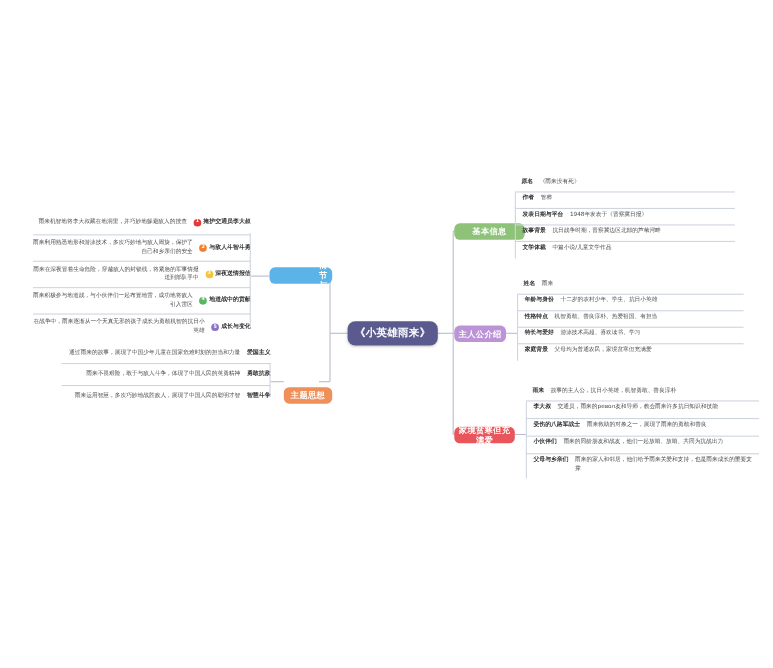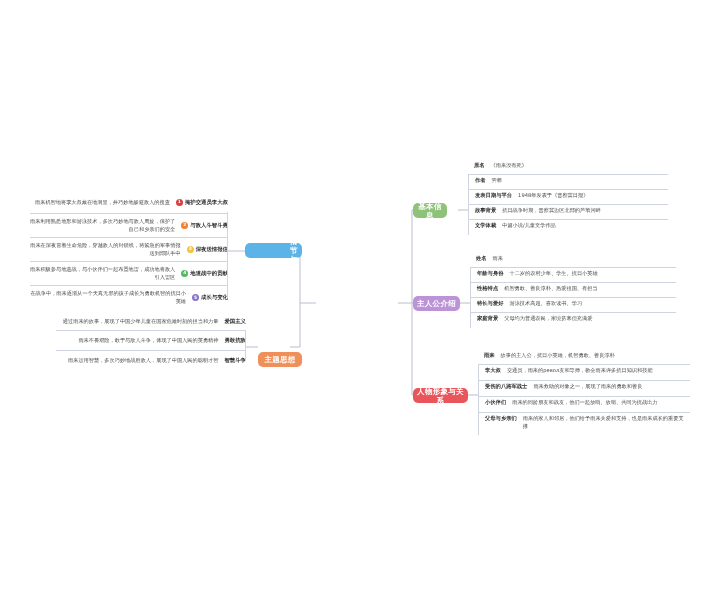--- a/index.html
+++ b/index.html
@@ -121,20 +121,21 @@
       <path d="M412,303 L420,303"></path>
 
       <path d="M458,210 L468,210"></path>
 
       <path d="M460,303 L470,303"></path>
 
       <path d="M468,395 L478,395"></path>
     </g>
   </svg>
 
+  <div class="node root" style="left:316px;top:292px;width:82px;height:22px;">《小英雄雨来》</div>
 
   <div class="node n-blue" style="left:245px;top:243px;width:57px;height:15px;padding-left:45px;">主要情节与事件</div>
 
   <div class="leafgroup" style="left:30px;top:194px;width:198px;">
     <div class="leafrow ul" style="height:20px;padding-bottom:2px;">
       <div class="desc">雨来机智地将李大叔藏在地洞里，并巧妙地躲避敌人的搜查</div>
       <div class="lbl">
         <span class="badge b1">1</span>
         <span>掩护交通员李大叔</span>
       </div>
@@ -182,21 +183,21 @@
       <div class="desc">雨来不畏艰险，敢于与敌人斗争，体现了中国人民的英勇精神</div>
       <div class="lbl">勇敢抗敌</div>
     </div>
     <div class="leafrow" style="height:20px;">
       <div class="desc">雨来运用智慧，多次巧妙地战胜敌人，展现了中国人民的聪明才智</div>
       <div class="lbl">智慧斗争</div>
     </div>
     <div style="position:absolute;right:0;top:16px;bottom:10px;border-right:1px solid #cfd4e0;"></div>
   </div>
 
-  <div class="node n-green" style="left:413px;top:203px;width:34px;height:15px;">基本信息</div>
+  <div class="node n-green" style="left:413px;top:203px;width:64px;height:15px;">基本信息</div>
 
   <div class="table" style="left:468px;top:160px;width:200px;">
     <div class="trow sep" style="height:15px;">
       <div class="k">原名</div>
       <div class="v">《雨来没有死》</div>
     </div>
     <div class="trow sep spine" style="height:15px;">
       <div class="k">作者</div>
       <div class="v">管桦</div>
     </div>
@@ -232,21 +233,21 @@
     <div class="trow sep spine" style="height:15px;">
       <div class="k">特长与爱好</div>
       <div class="v">游泳技术高超、喜欢读书、学习</div>
     </div>
     <div class="trow spine" style="height:15px;">
       <div class="k">家庭背景</div>
       <div class="v">父母均为普通农民，家境贫寒但充满爱</div>
     </div>
   </div>
 
-  <div class="node n-red" style="left:413px;top:388px;width:55px;height:15px;">人物形象与关系</div>
+  <div class="node n-red" style="left:413px;top:388px;width:55px;height:15px;">家境贫寒但充满爱</div>
 
   <div class="table" style="left:478px;top:350px;width:212px;">
     <div class="trow sep" style="height:15px;">
       <div class="k">雨来</div>
       <div class="v">故事的主人公，抗日小英雄，机智勇敢、善良淳朴</div>
     </div>
     <div class="trow sep spine" style="height:16px;">
       <div class="k">李大叔</div>
       <div class="v">交通员，雨来的револ友和导师，教会雨来许多抗日知识和技能</div>
     </div>

